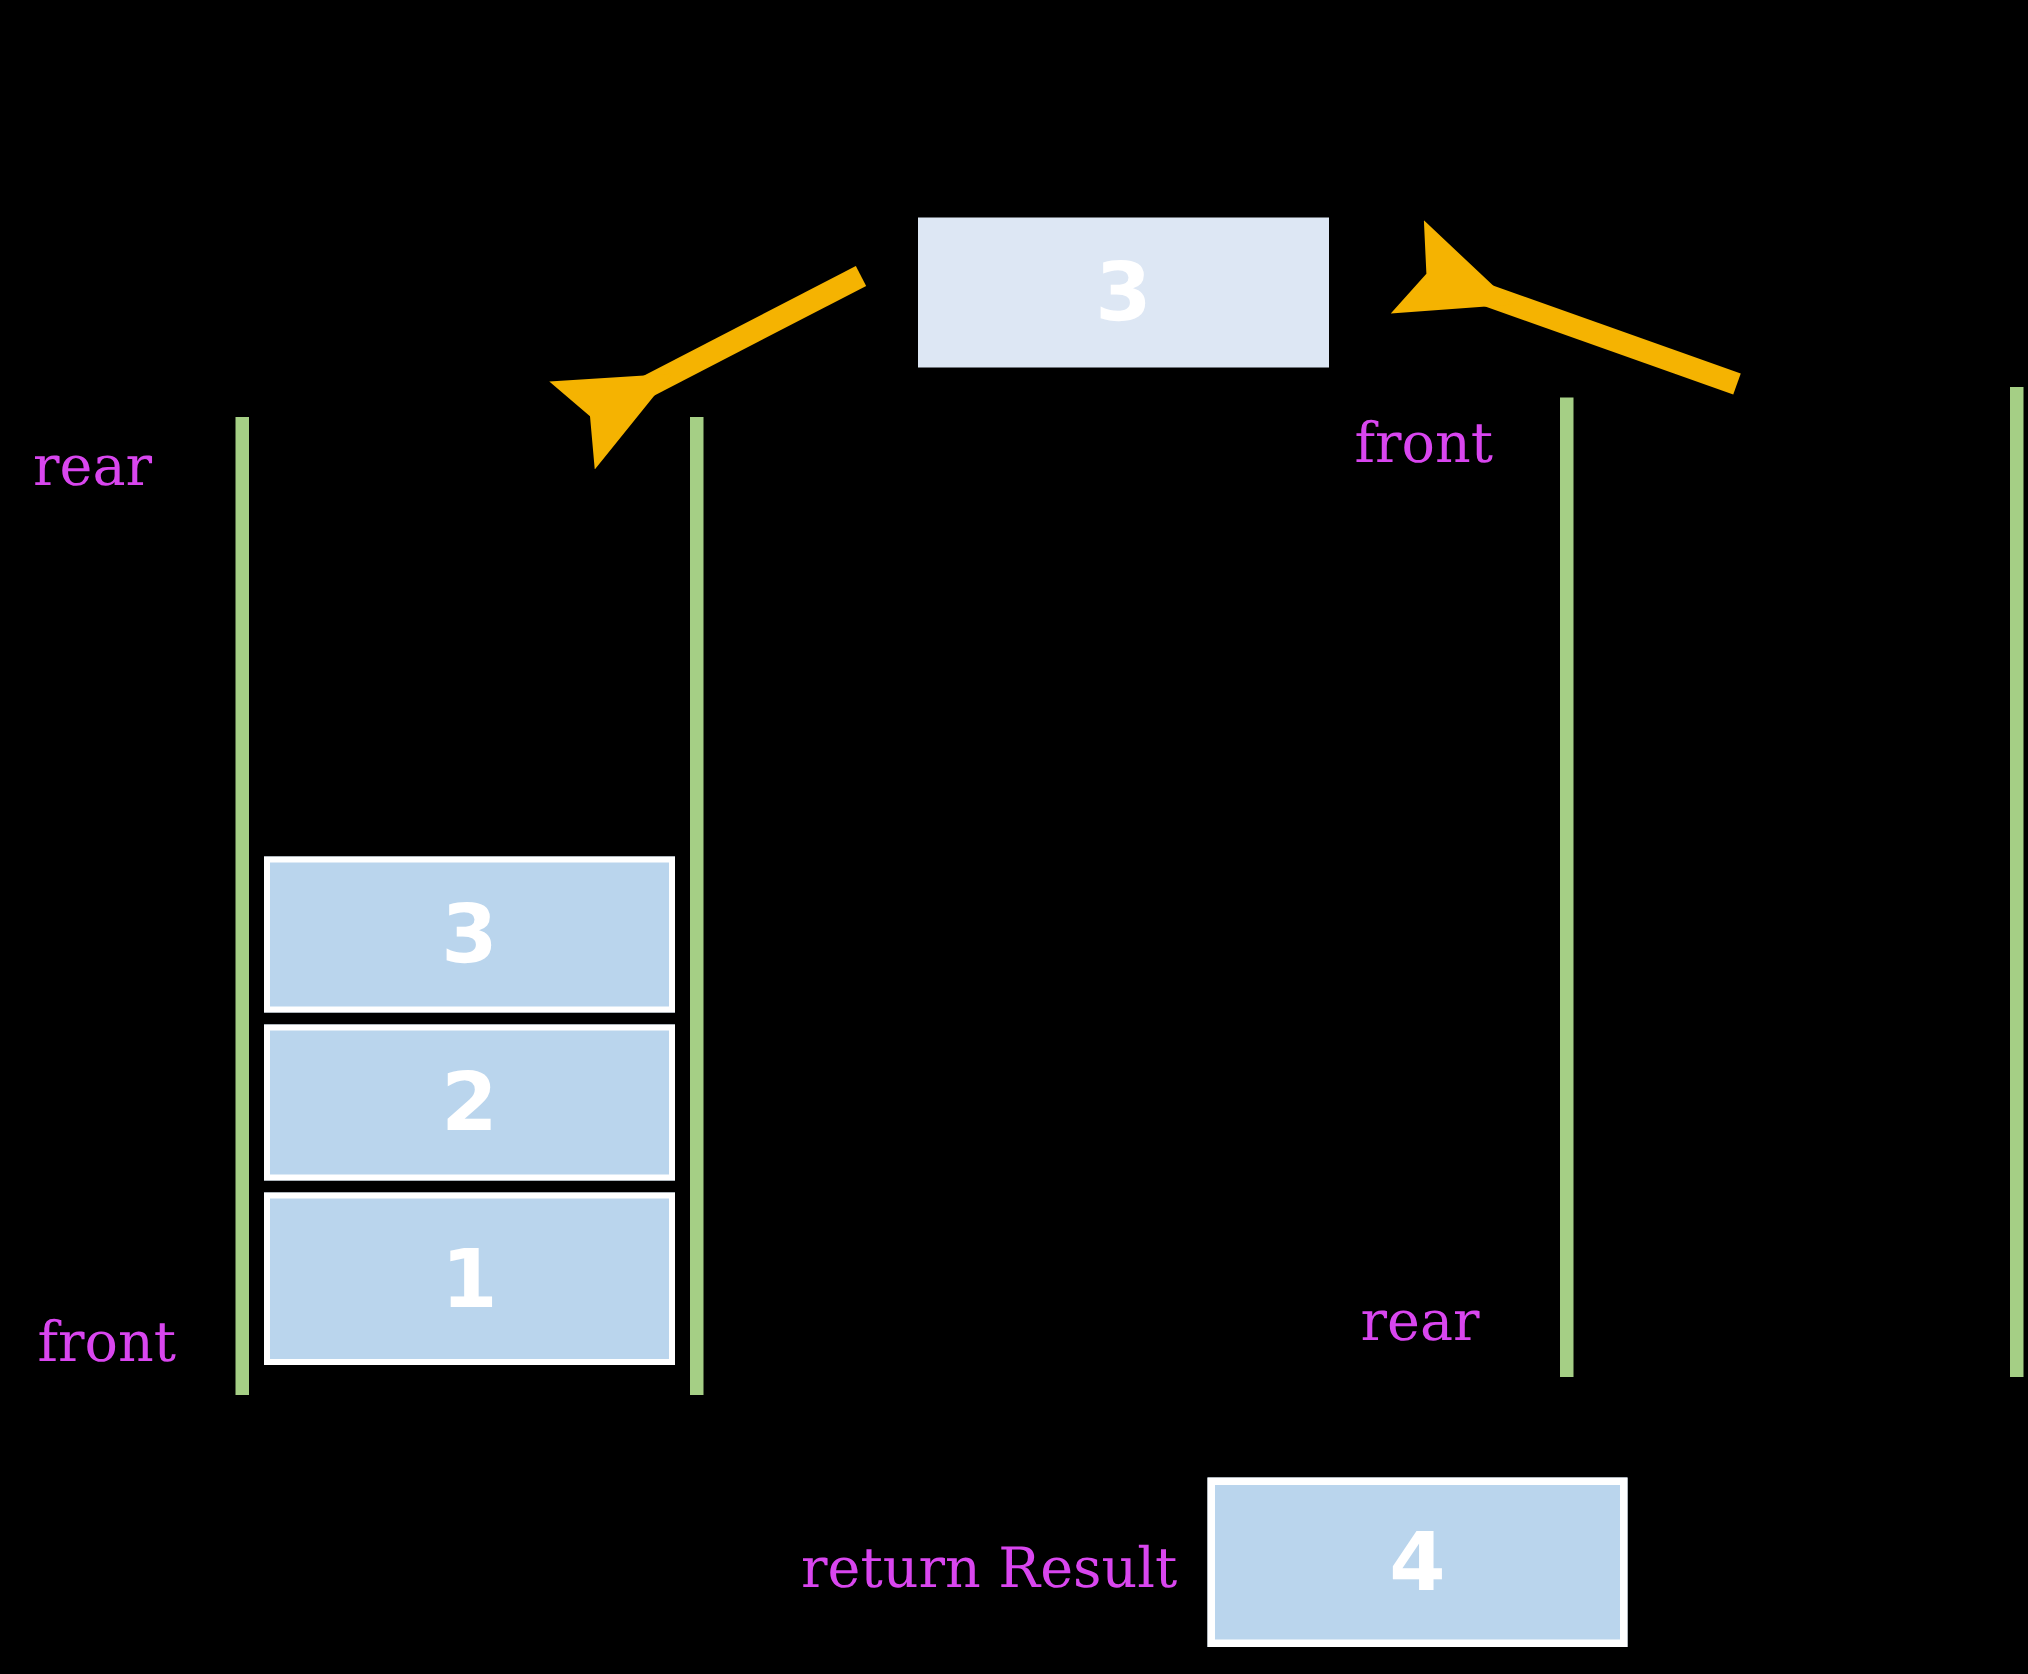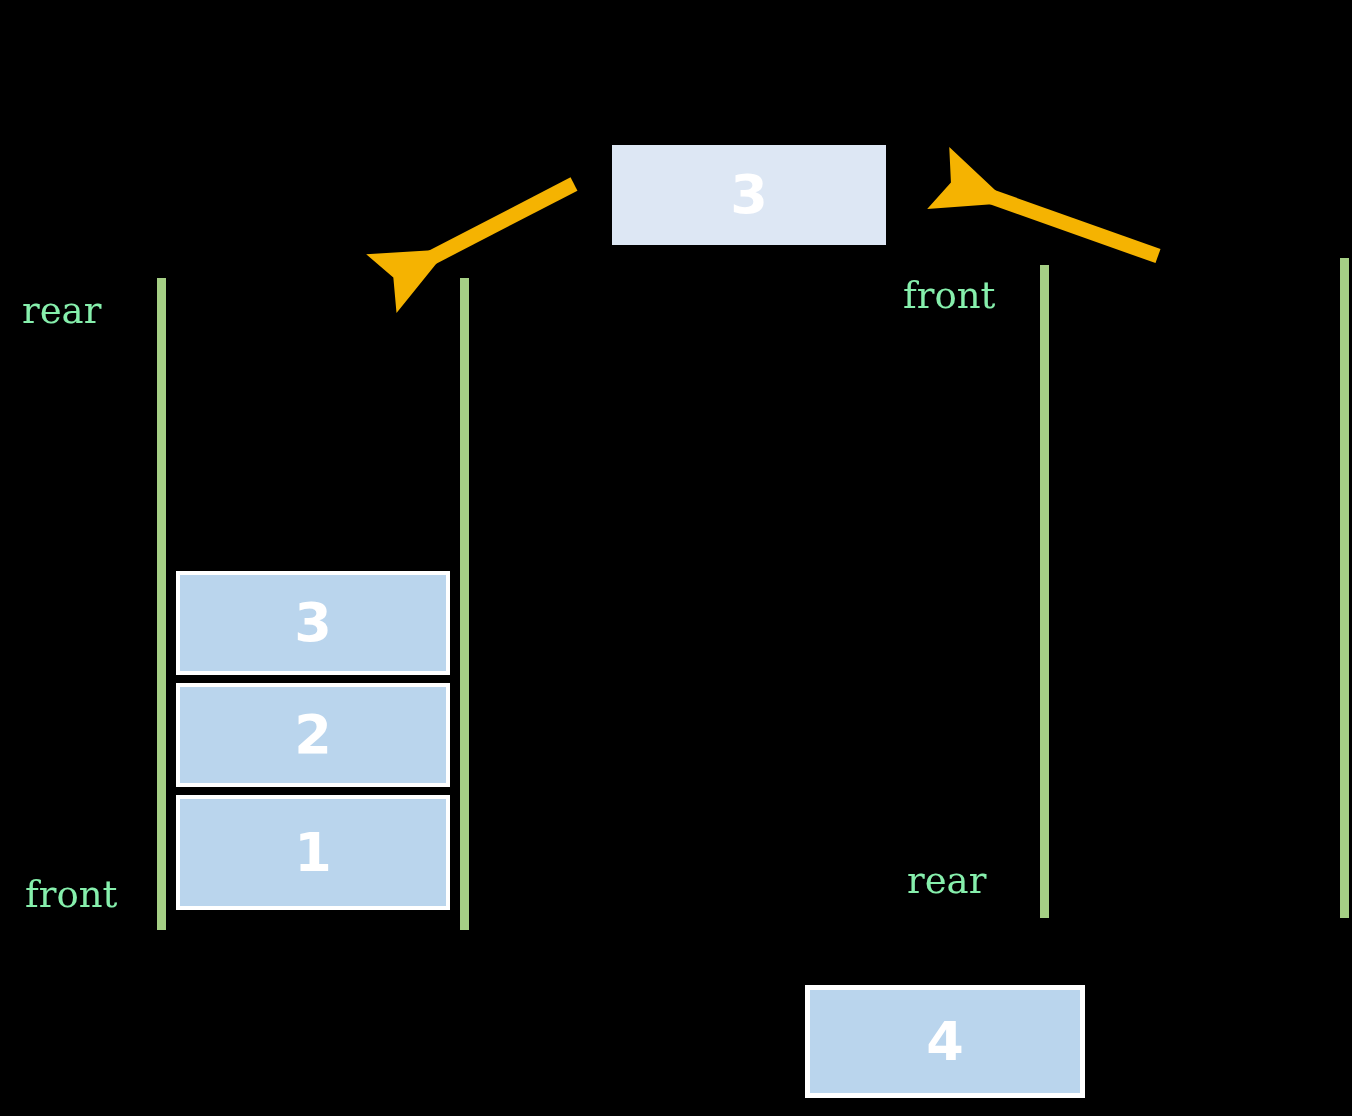--- a/index.html
+++ b/index.html
@@ -18,21 +18,21 @@
 
   
   .rail {
     position: absolute;
     background: #a5cf85;
   }
 
   
   .label {
     position: absolute;
-    color: #86efac;
+    color: #d946ef;
     font-family: "DejaVu Serif", serif;
     font-size: 37px;
     line-height: 1;
     white-space: nowrap;
   }
 
   
   .vbox {
     position: absolute;
     box-sizing: border-box;
@@ -99,15 +99,16 @@
   <div class="vbox stacked" style="left:176px; top:571px; width:274px; height:104px;">3</div>
   <div class="vbox stacked" style="left:176px; top:683px; width:274px; height:104px;">2</div>
   <div class="vbox stacked" style="left:176px; top:795px; width:274px; height:115px;">1</div>
 
   <div class="rail" style="left:1040px; top:265px; width:9px; height:653px;"></div>
   <div class="rail" style="left:1340px; top:258px; width:9px; height:660px;"></div>
 
   <div class="label" style="left:903px; top:277px;">front</div>
   <div class="label" style="left:907px; top:862px;">rear</div>
 
+  <div class="label" style="left:534px; top:1027px;">return Result</div>
   <div class="vbox result" style="left:805px; top:985px; width:280px; height:113px;">4</div>
 
 </div>
 
 </body></html>

